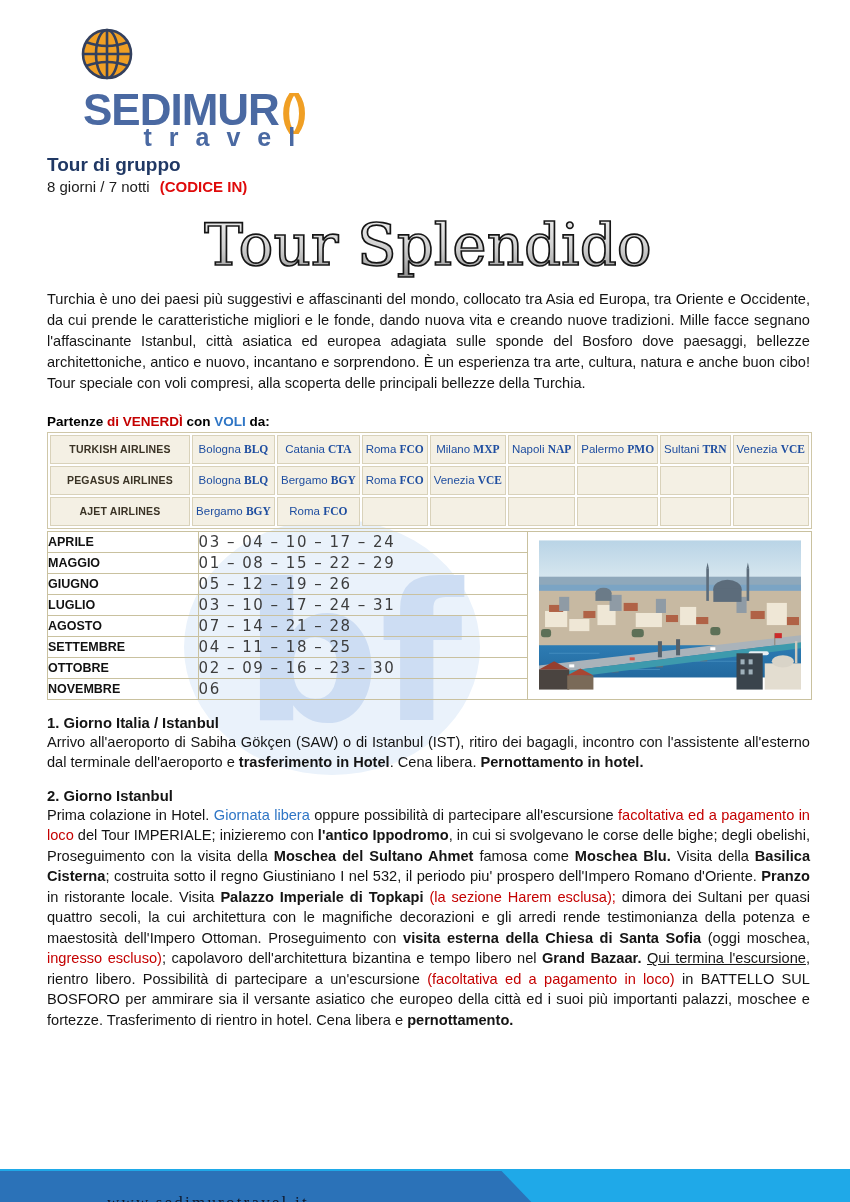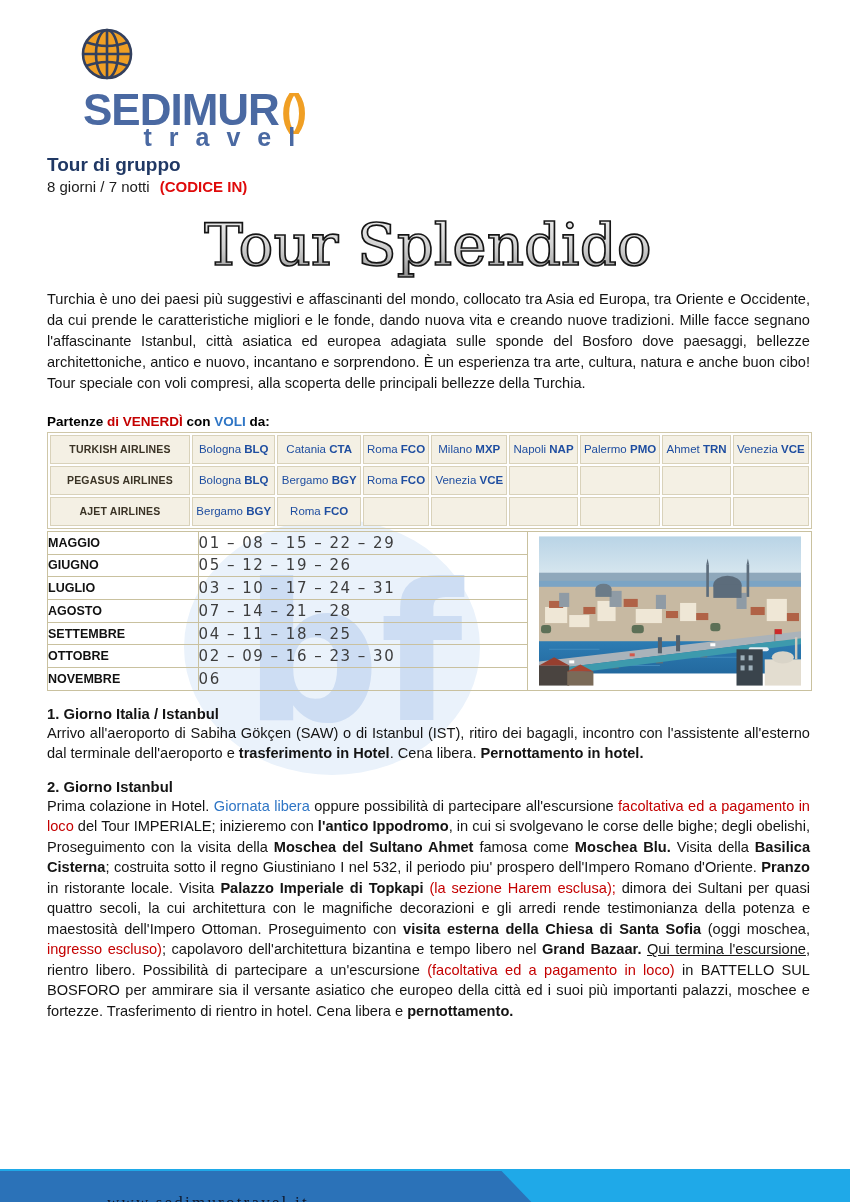--- a/index.html
+++ b/index.html
@@ -47,21 +47,21 @@
   .red{color:var(--accent-red);}
   .blue{color:var(--accent-blue);}
   .u{text-decoration:underline;}
 
   table.airlines{width:765px;margin-top:3px;border:1px solid var(--table-border);
                  border-spacing:2px;border-collapse:separate;}
   table.airlines td{border:1px solid #d9d2ba;background:rgba(243,239,226,0.92);
                     height:27px;text-align:center;vertical-align:middle;padding:0 2px;}
   td.al-name{width:134px;font-size:10.5px;font-weight:bold;color:#3a3325;letter-spacing:0.2px;}
   td.al-city{font-size:11.5px;color:var(--table-city-blue);}
-  td.al-city b{font-weight:bold;}
+  td.al-city b{font-weight:bold;font-family:Liberation Serif, serif;}
 
   .cal-wrap{display:flex;border:1px solid var(--cal-border);margin-top:2px;width:765px;box-sizing:border-box;background:transparent;}
   table.cal{border-collapse:collapse;width:480px;}
   table.cal td{border-right:1px solid var(--cal-border);border-bottom:1px solid var(--cal-border);height:20px;padding:0;}
   table.cal tr:last-child td{border-bottom:none;}
   td.cal-month{width:150px;font-size:12.5px;font-weight:bold;color:#111;padding-left:9px;}
   td.cal-dates{width:330px;font-size:15px;font-family:"DejaVu Sans",sans-serif;
                letter-spacing:1.5px;color:#3d3d3d;padding-left:12px;}
   .cal-photo{flex:1;display:flex;align-items:center;justify-content:center;padding:4px 0;}
 
@@ -137,21 +137,21 @@
     <table class="airlines">
         <tbody>
           <tr>
             <td class="al-name">TURKISH AIRLINES</td>
             <td class="al-city"><span>Bologna </span><b>BLQ</b></td>
             <td class="al-city"><span>Catania </span><b>CTA</b></td>
             <td class="al-city"><span>Roma </span><b>FCO</b></td>
             <td class="al-city"><span>Milano </span><b>MXP</b></td>
             <td class="al-city"><span>Napoli </span><b>NAP</b></td>
             <td class="al-city"><span>Palermo </span><b>PMO</b></td>
-            <td class="al-city"><span>Ahmet </span><b>TRN</b></td>
+            <td class="al-city"><span>Sultani </span><b>TRN</b></td>
             <td class="al-city"><span>Venezia </span><b>VCE</b></td>
           </tr>
           <tr>
             <td class="al-name">PEGASUS AIRLINES</td>
             <td class="al-city"><span>Bologna </span><b>BLQ</b></td>
             <td class="al-city"><span>Bergamo </span><b>BGY</b></td>
             <td class="al-city"><span>Roma </span><b>FCO</b></td>
             <td class="al-city"><span>Venezia </span><b>VCE</b></td>
             <td class="al-city"></td>
             <td class="al-city"></td>
@@ -168,20 +168,24 @@
             <td class="al-city"></td>
             <td class="al-city"></td>
             <td class="al-city"></td>
           </tr>
         </tbody>
       </table>
 
     <div class="cal-wrap">
       <table class="cal">
           <tbody>
+            <tr>
+              <td class="cal-month">APRILE</td>
+              <td class="cal-dates">03 – 04 – 10 – 17 – 24</td>
+            </tr>
             <tr>
               <td class="cal-month">MAGGIO</td>
               <td class="cal-dates">01 – 08 – 15 – 22 – 29</td>
             </tr>
             <tr>
               <td class="cal-month">GIUGNO</td>
               <td class="cal-dates">05 – 12 – 19 – 26</td>
             </tr>
             <tr>
               <td class="cal-month">LUGLIO</td>

